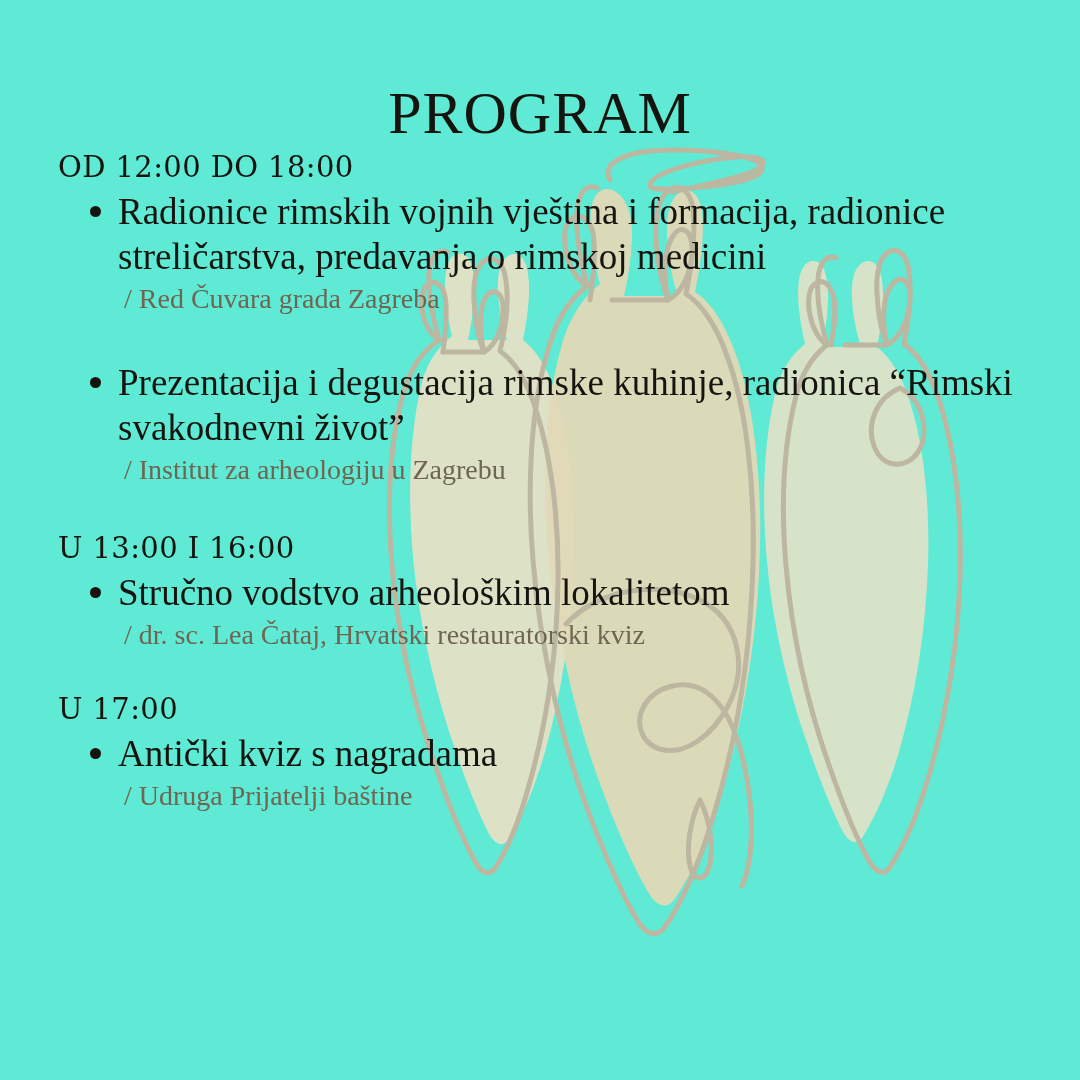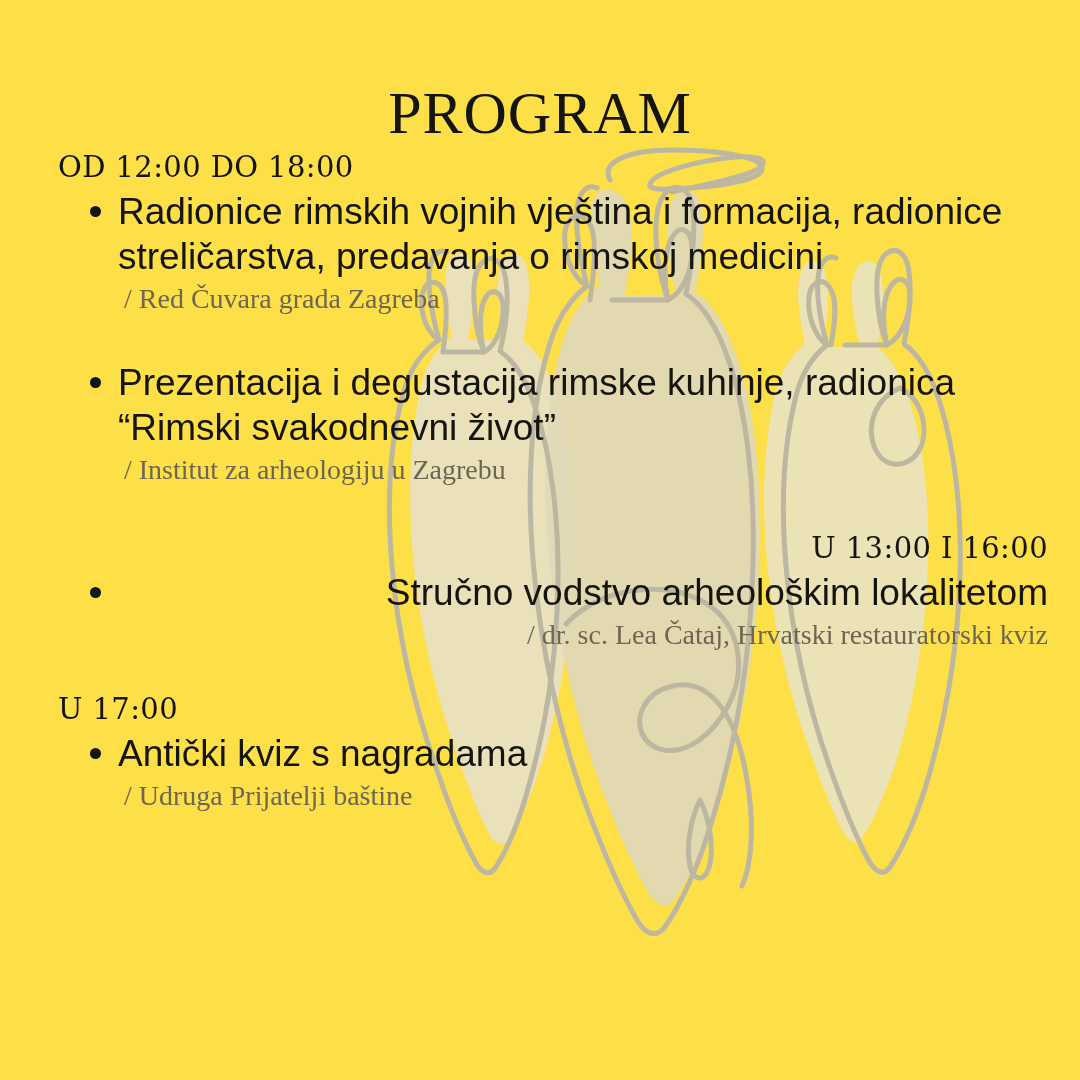--- a/index.html
+++ b/index.html
@@ -11,21 +11,21 @@
     height: 1080px;
     background: #ECE6D1;
     font-family: "Liberation Serif", "DejaVu Serif", serif;
     overflow: hidden;
   }
 
   .poster {
     position: relative;
     width: 1080px;
     height: 1080px;
-    background: #fde047;
+    background: #5eead4;
     overflow: hidden;
   }
 
   
   .decor {
     position: absolute;
     left: 0;
     top: 0;
     width: 1080px;
     height: 1080px;
@@ -94,40 +94,40 @@
     position: absolute;
     left: 32px;
     top: 17px;
     width: 11px;
     height: 11px;
     border-radius: 50%;
     background: #16140F;
   }
 
   .item-title {
-    font-family: Liberation Sans, sans-serif;
+    font-family: Liberation Serif, serif;
     font-size: 37px;
     line-height: 1.22;
     color: #16140F;
     margin: 0;
   }
 
   .item-credit {
     font-family: "Liberation Serif", "DejaVu Serif", serif;
     font-size: 28px;
     line-height: 1.25;
     color: #6E6553;
     margin: 2px 0 0 0;
     padding-left: 6px;
   }
 
   
   .sec-1 { margin-bottom: 36px; }
   .sec-1 .item { margin-bottom: 44px; }
-  .sec-2 { margin-bottom: 40px; text-align: right; }
+  .sec-2 { margin-bottom: 40px; }
   .sec-3 { margin-bottom: 2px; }
 </style>
 </head>
 <body>
 
 <div class="poster">
 
   <svg class="decor" viewBox="0 0 1080 1080" xmlns="http://www.w3.org/2000/svg">
 
     <g>

